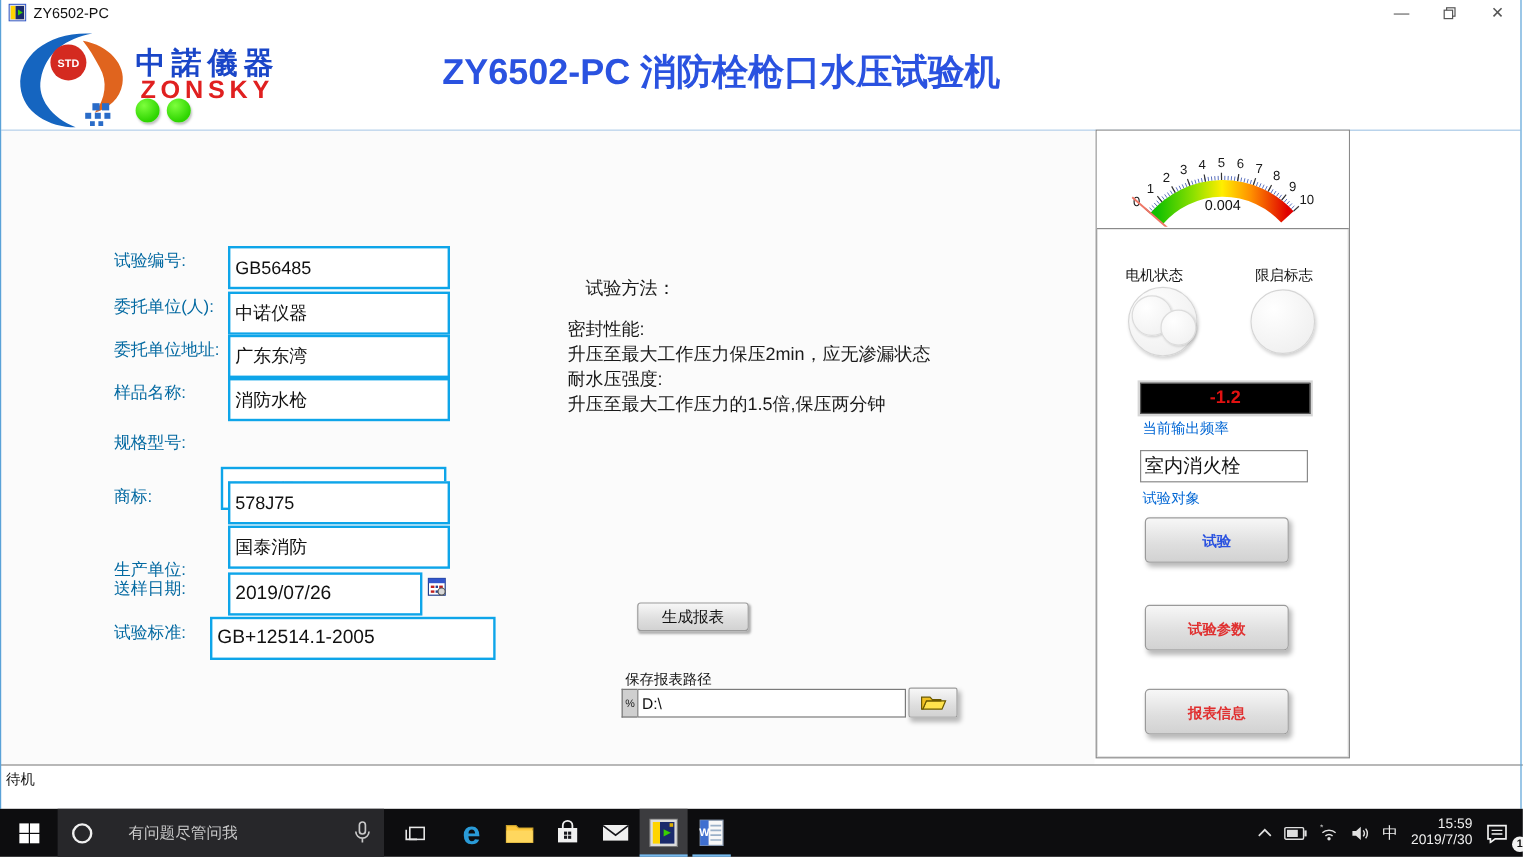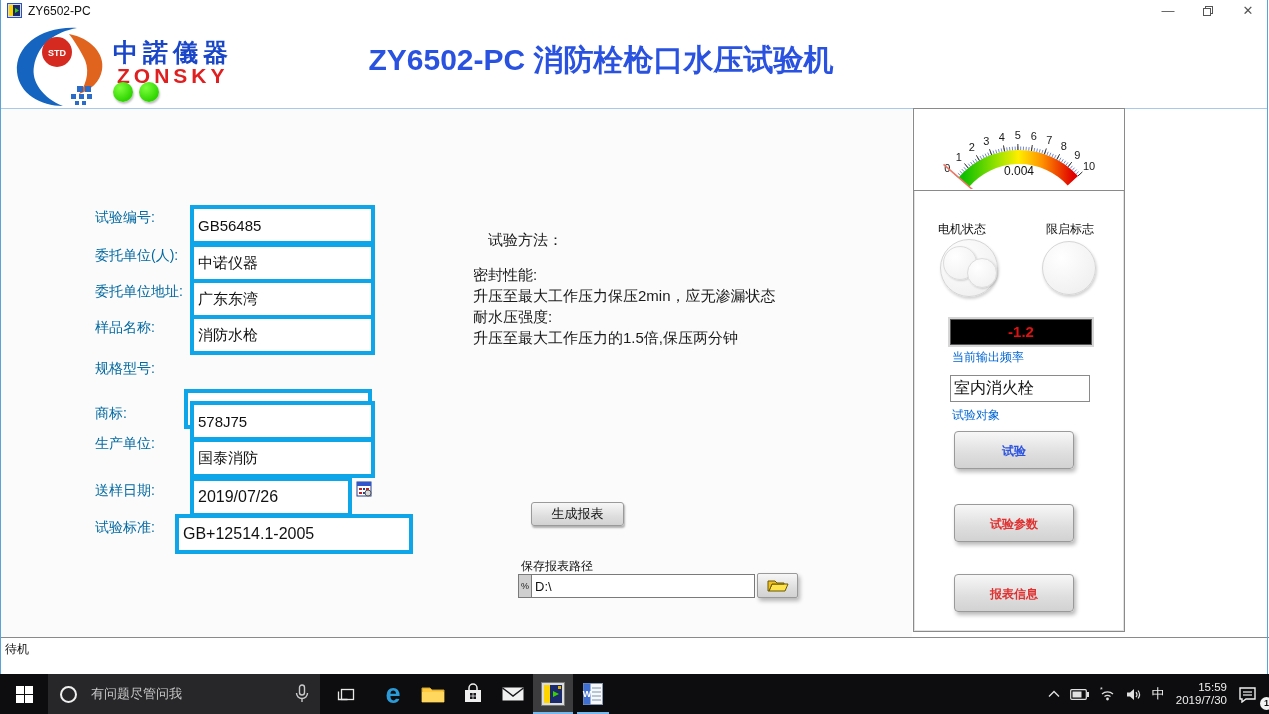--- a/index.html
+++ b/index.html
@@ -18,21 +18,21 @@
   .logo-swoosh { position:absolute; left:6px; top:2px; }
   .logo-cn { position:absolute; left:112px; top:14px; font-size:25px; font-weight:bold; color:#1a46c8; letter-spacing:5px; }
   .logo-en { position:absolute; left:116px; top:42px; font-size:21px; font-weight:bold; color:#e02020; letter-spacing:4px; }
   .logo-dot { position:absolute; width:20px; height:20px; border-radius:50%;
     background:radial-gradient(circle at 35% 30%, #7dff3c, #2ed500 70%); box-shadow:1px 2px 2px rgba(0,0,0,.25); top:60px; }
   .main-title { position:absolute; left:300px; top:18px; width:600px; text-align:center;
     font-size:30px; font-weight:bold; color:#2a52e0; }
   
   .main { position:absolute; left:1px; top:109px; width:911px; height:528px; background:#fbfbfb; }
   .flabel { position:absolute; left:95px; font-size:14px; color:#0369a1; white-space:nowrap; }
-  .finput { position:absolute; height:23px; border:4px solid #0ea5e9; background:#fff;
+  .finput { position:absolute; height:23px; border:2px solid #0ea5e9; background:#fff;
     font-size:15px; font-family:inherit; padding:16px 4px; color:#111; }
   .method-head { position:absolute; left:488px; top:231px; font-size:15px; color:#1a1a1a; }
   .method-body { position:absolute; left:473px; top:264px; font-size:15px; color:#1a1a1a; line-height:21px; white-space:nowrap; }
   .btn { background:linear-gradient(#f7f7f7,#dedede 60%,#d2d2d2); border:1px solid #9a9a9a;
     border-radius:4px; box-shadow:2px 3px 4px rgba(0,0,0,.28); text-align:center; cursor:default; }
   .gen-btn { position:absolute; left:531px; top:502px; width:93px; height:24px; line-height:22px;
     font-size:13px; color:#111; border-radius:3px; box-shadow:1px 2px 2px rgba(0,0,0,.3); }
   .path-label { position:absolute; left:521px; top:558px; font-size:12px; color:#111; }
   .path-glyph { position:absolute; left:518px; top:574px; width:13px; height:24px; background:#cfcfcf;
     border:1px solid #7a7a7a; border-right:none; font-size:9px; line-height:22px; text-align:center; color:#222; }
@@ -56,21 +56,21 @@
   .target-input { position:absolute; left:36px; top:266px; width:140px; height:27px; border:1px solid #8a8a8a;
     background:#fff; font-size:16px; font-family:inherit; padding:0 3px; color:#111; }
   .pbtn { position:absolute; left:40px; width:120px; height:38px; font-size:12px; font-weight:bold; line-height:38px; }
   .pbtn.blue { color:#2a52e0; } .pbtn.red { color:#e03030; }
   
   .status-line { position:absolute; left:0; top:637px; width:1269px; height:1px; background:#8a8a8a; }
   .status-text { position:absolute; left:5px; top:641px; font-size:12px; color:#111; }
   
   .taskbar { position:absolute; left:0; top:674px; width:1269px; height:40px; background:#0d0d0f; z-index:60; }
   .startbtn { position:absolute; left:0; top:0; width:48px; height:40px; display:flex; align-items:center; justify-content:center; }
-  .searchbox { position:absolute; left:48px; top:0; width:272px; height:40px; background:#27272a; display:flex; align-items:center; }
+  .searchbox { position:absolute; left:48px; top:0; width:272px; height:40px; background:#27272a; display:flex; align-items:center;gap:16px; }
   .cortana-ring { width:17px; height:17px; border:2px solid #f0f0f0; border-radius:50%; margin-left:12px; }
   .search-text { margin-left:14px; font-size:13px; color:#c9c9c9; }
   .searchbox .mic { position:absolute; right:10px; top:10px; }
   .tbslot { position:absolute; top:0; width:40px; height:40px; display:flex; align-items:center; justify-content:center; }
   .tbslot.active { background:#3c3c3f; }
   .underline { position:absolute; bottom:0; left:4px; width:32px; height:2px; background:#76b9ed; }
   .tbslot.active .underline { left:0; width:40px; }
   .tray { position:absolute; right:0; top:0; height:40px; display:flex; align-items:center; }
   .trayitem { display:flex; align-items:center; justify-content:center; height:40px; padding:0 5px; }
   .ime { color:#f0f0f0; font-size:13px; }
@@ -139,21 +139,21 @@
     <span class="flabel" style="top:247px">委托单位(人):</span>
     <input class="finput" style="left: 190px; top: 243px; width: 185px;" value="中诺仪器">
     <span class="flabel" style="top:283px">委托单位地址:</span>
     <input class="finput" style="left: 190px; top: 279px; width: 185px;" value="广东东湾">
     <span class="flabel" style="top:319px">样品名称:</span>
     <input class="finput" style="left: 190px; top: 315px; width: 185px;" value="消防水枪">
     <span class="flabel" style="top:360px">规格型号:</span>
     <input class="finput" style="left: 184px; top: 356px; width: 188px; margin-top: 33px;" value="GB3.5/7.6">
     <span class="flabel" style="top:405px">商标:</span>
     <input class="finput" style="left: 190px; top: 401px; width: 185px;" value="578J75">
-    <span class="flabel" style="top:435px">生产单位:</span>
+    <span class="flabel" style="top:466px">生产单位:</span>
     <input class="finput" style="left: 190px; top: 438px; width: 185px;" value="国泰消防">
     <span class="flabel" style="top:482px">送样日期:</span>
     <input class="finput" style="left: 190px; top: 477px; width: 162px; font-size: 16px;" value="2019/07/26">
     <span style="position:absolute; left:356px; top:481px">
       <svg width="16" height="16">
           <rect x="1" y="1" width="14" height="14" fill="#fff" stroke="#23408e"></rect>
           <rect x="1" y="1" width="14" height="4" fill="#3355cc"></rect>
           <g fill="#c02020">
             <rect x="3" y="7" width="3" height="2"></rect>
             <rect x="10" y="7" width="3" height="2"></rect>

